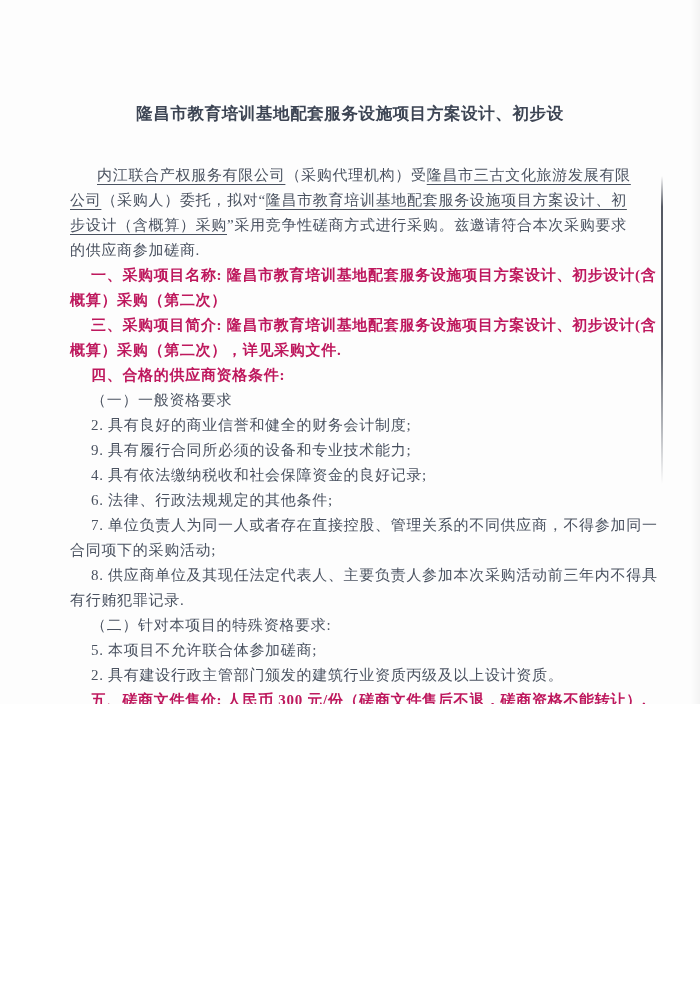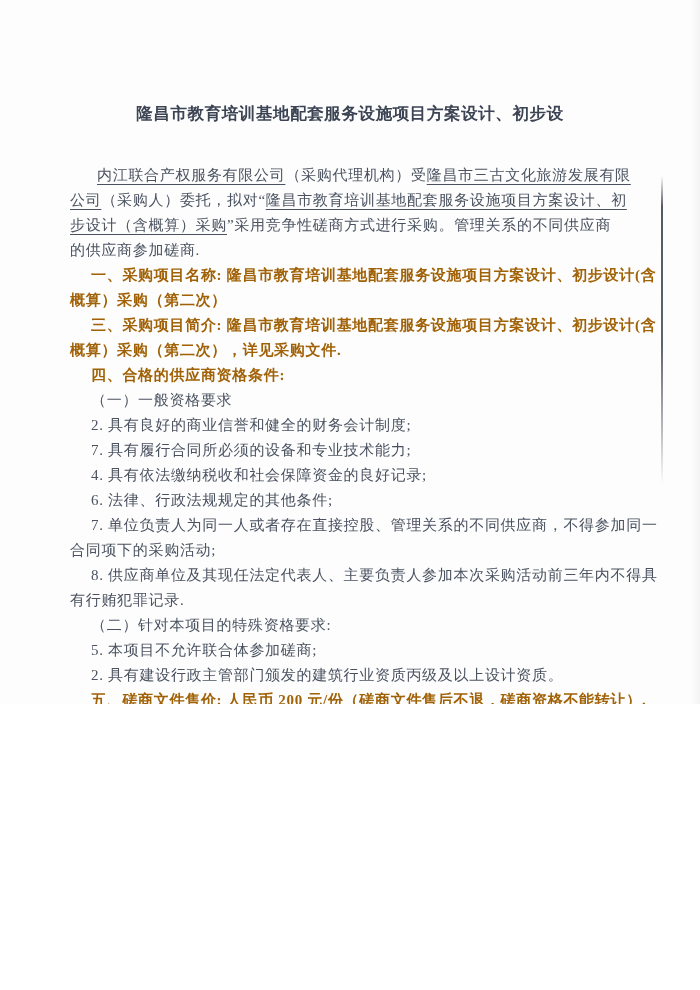--- a/index.html
+++ b/index.html
@@ -35,21 +35,21 @@
   }
   .doc{
     position:absolute;top:163px;left:62px;width:558px;
     font-size:15px;line-height:25px;color:#4a5260;
     letter-spacing:0.7px;
     margin-left:8px;
   }
   .line{white-space:nowrap;}
   .line.ind1{padding-left:21px;}
   .line.ind2{padding-left:27px;}
-  .line.b{font-weight:bold;color:#a16207;}
+  .line.b{font-weight:bold;color:#be185d;}
   .u{
     text-decoration:underline;
     text-underline-offset:3.5px;
     text-decoration-thickness:1px;
   }
   .watermark{
     position:absolute;left:561px;top:939px;
     display:flex;align-items:center;gap:7px;
   }
   .cs-icon{
@@ -73,40 +73,40 @@
   <div class="edge-shade"></div>
   <div class="crease"></div>
 
   <div class="title">
     <div>隆昌市教育培训基地配套服务设施项目方案设计、初步设</div>
   </div>
 
   <div class="doc">
       <div class="line ind2"><span class="u">内江联合产权服务有限公司</span><span>（采购代理机构）受</span><span class="u">隆昌市三古文化旅游发展有限</span></div>
       <div class="line"><span class="u">公司</span><span>（采购人）委托，拟对“</span><span class="u">隆昌市教育培训基地配套服务设施项目方案设计、初</span></div>
-      <div class="line"><span class="u">步设计（含概算）采购</span><span>”采用竞争性磋商方式进行采购。管理关系的不同供应商</span></div>
+      <div class="line"><span class="u">步设计（含概算）采购</span><span>”采用竞争性磋商方式进行采购。兹邀请符合本次采购要求</span></div>
       <div class="line"><span>的供应商参加磋商.</span></div>
       <div class="line b ind1"><span>一、采购项目名称: 隆昌市教育培训基地配套服务设施项目方案设计、初步设计(含</span></div>
       <div class="line b"><span>概算）采购（第二次）</span></div>
       <div class="line b ind1"><span>三、采购项目简介: 隆昌市教育培训基地配套服务设施项目方案设计、初步设计(含</span></div>
       <div class="line b"><span>概算）采购（第二次），详见采购文件.</span></div>
       <div class="line b ind1"><span>四、合格的供应商资格条件:</span></div>
       <div class="line ind1"><span>（一）一般资格要求</span></div>
       <div class="line ind1"><span>2. 具有良好的商业信誉和健全的财务会计制度;</span></div>
-      <div class="line ind1"><span>7. 具有履行合同所必须的设备和专业技术能力;</span></div>
+      <div class="line ind1"><span>9. 具有履行合同所必须的设备和专业技术能力;</span></div>
       <div class="line ind1"><span>4. 具有依法缴纳税收和社会保障资金的良好记录;</span></div>
       <div class="line ind1"><span>6. 法律、行政法规规定的其他条件;</span></div>
       <div class="line ind1"><span>7. 单位负责人为同一人或者存在直接控股、管理关系的不同供应商，不得参加同一</span></div>
       <div class="line"><span>合同项下的采购活动;</span></div>
       <div class="line ind1"><span>8. 供应商单位及其现任法定代表人、主要负责人参加本次采购活动前三年内不得具</span></div>
       <div class="line"><span>有行贿犯罪记录.</span></div>
       <div class="line ind1"><span>（二）针对本项目的特殊资格要求:</span></div>
       <div class="line ind1"><span>5. 本项目不允许联合体参加磋商;</span></div>
       <div class="line ind1"><span>2. 具有建设行政主管部门颁发的建筑行业资质丙级及以上设计资质。</span></div>
-      <div class="line b ind1"><span>五、磋商文件售价: 人民币 200 元/份（磋商文件售后不退，磋商资格不能转让）.</span></div>
+      <div class="line b ind1"><span>五、磋商文件售价: 人民币 300 元/份（磋商文件售后不退，磋商资格不能转让）.</span></div>
     </div>
 
   <div class="watermark">
     <span class="cs-icon">CS</span>
     <span class="cs-label">扫描全能王</span>
   </div>
 
 </div>
 
 </body></html>

